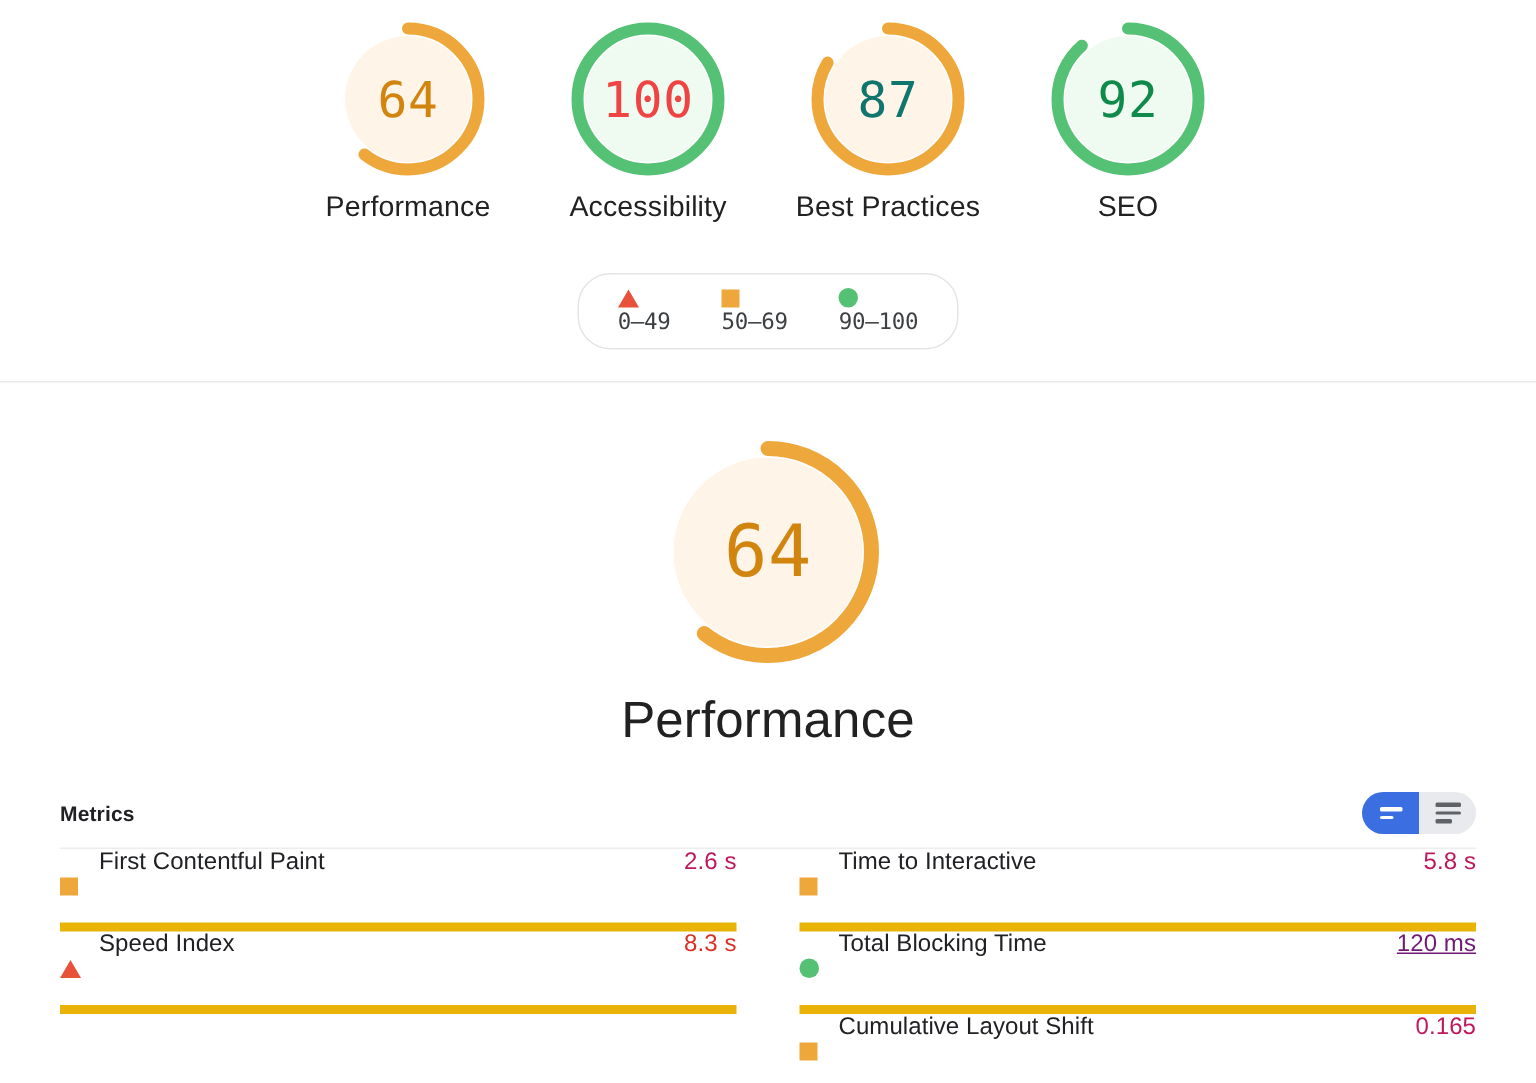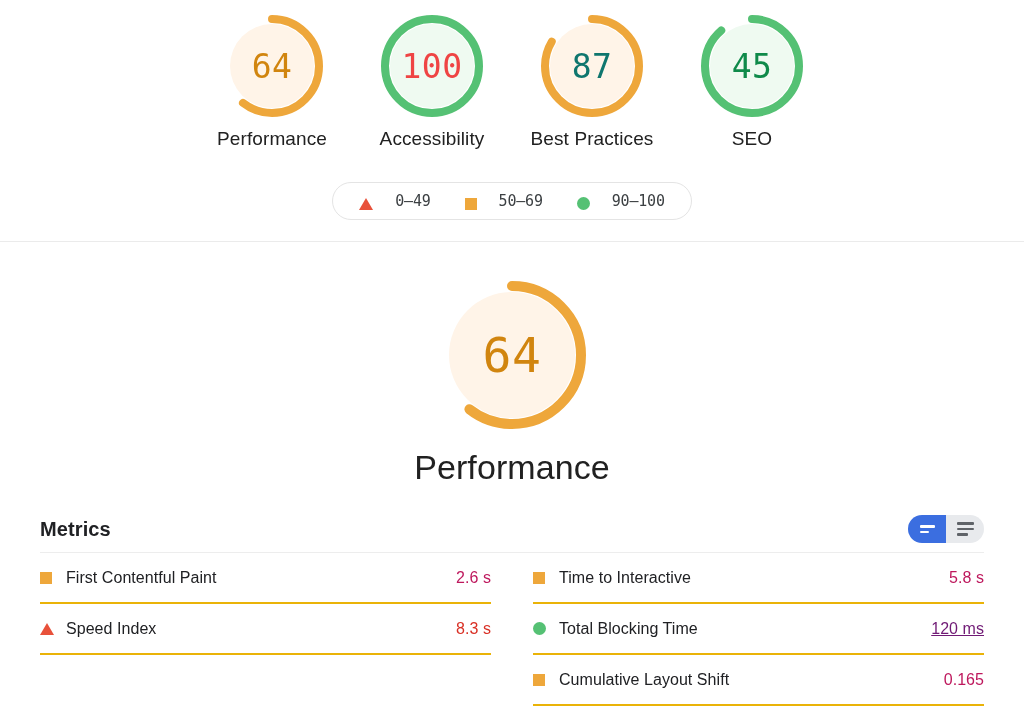--- a/index.html
+++ b/index.html
@@ -74,22 +74,23 @@
     display: inline-flex;
     align-items: center;
     gap: 34px;
     border: 1px solid #e4e4e4;
     border-radius: 22px;
     padding: 9px 26px;
     background: #fff;
   }
   .legend-item {
     display: flex;
-    align-items: flex-end;
-    gap: 22px;
+    align-items: flex-start;
+    gap: 0;
+    flex-direction: column;
   }
   .legend-text {
     font-size: 15px;
     color: #3c4043;
     font-family: "DejaVu Sans Mono", "Liberation Mono", monospace;
     letter-spacing: -0.2px;
   }
 
   
   .shape-triangle {
@@ -154,21 +155,21 @@
     margin-top: 28px;
     padding: 0 40px;
   }
   .metrics-head {
     display: flex;
     align-items: center;
     justify-content: space-between;
     padding-bottom: 9px;
   }
   .metrics-title {
-    font-size: 20px;
+    font-size: 14px;
     font-weight: bold;
     color: #202124;
     letter-spacing: 0.1px;
   }
   .toggle {
     display: flex;
     border-radius: 16px;
     overflow: hidden;
     height: 28px;
     width: 76px;
@@ -188,23 +189,22 @@
   .bars.dark .bar { background: #5f6368; }
 
   .metrics-columns {
     display: flex;
     gap: 42px;
     border-top: 1px solid #ededed;
   }
   .metrics-col { flex: 1; }
   .metric-row {
     display: flex;
-    align-items: center;
     height: 49px;
-    border-bottom: 2px solid #eab308;
+    border-bottom: 6px solid #eab308;
   }
   .metric-icon {
     width: 26px;
     display: flex;
     align-items: center;
     justify-content: flex-start;
     flex: none;
   }
   .metric-name {
     flex: 1;
@@ -268,21 +268,21 @@
        <span class="gauge-value" style="color:#0f766e">87</span>
      </div>
      <div class="gauge-label">Best Practices</div>
       </div>
       <div class="gauge-cell">
         <div class="gauge-wrap">
        <svg width="104" height="104" viewBox="0 0 104 104">
     <circle cx="52" cy="52" r="42" fill="#effaf1"></circle>
     <circle cx="52" cy="52" r="47" fill="none" stroke="#55c174" stroke-width="8" stroke-linecap="round" stroke-dasharray="261.3490928521349 33.96061658530567"></circle>
   </svg>
-       <span class="gauge-value" style="color:#0f8a4a">45</span>
+       <span class="gauge-value" style="color:#0f8a4a">92</span>
      </div>
      <div class="gauge-label">SEO</div>
       </div>
     </div>
 
   <div class="legend-row">
     <div class="legend" id="legend">
         <div class="legend-item">
           <span class="shape-triangle" style="border-bottom-color:#e8513a"></span>
           <span class="legend-text">0–49</span>

